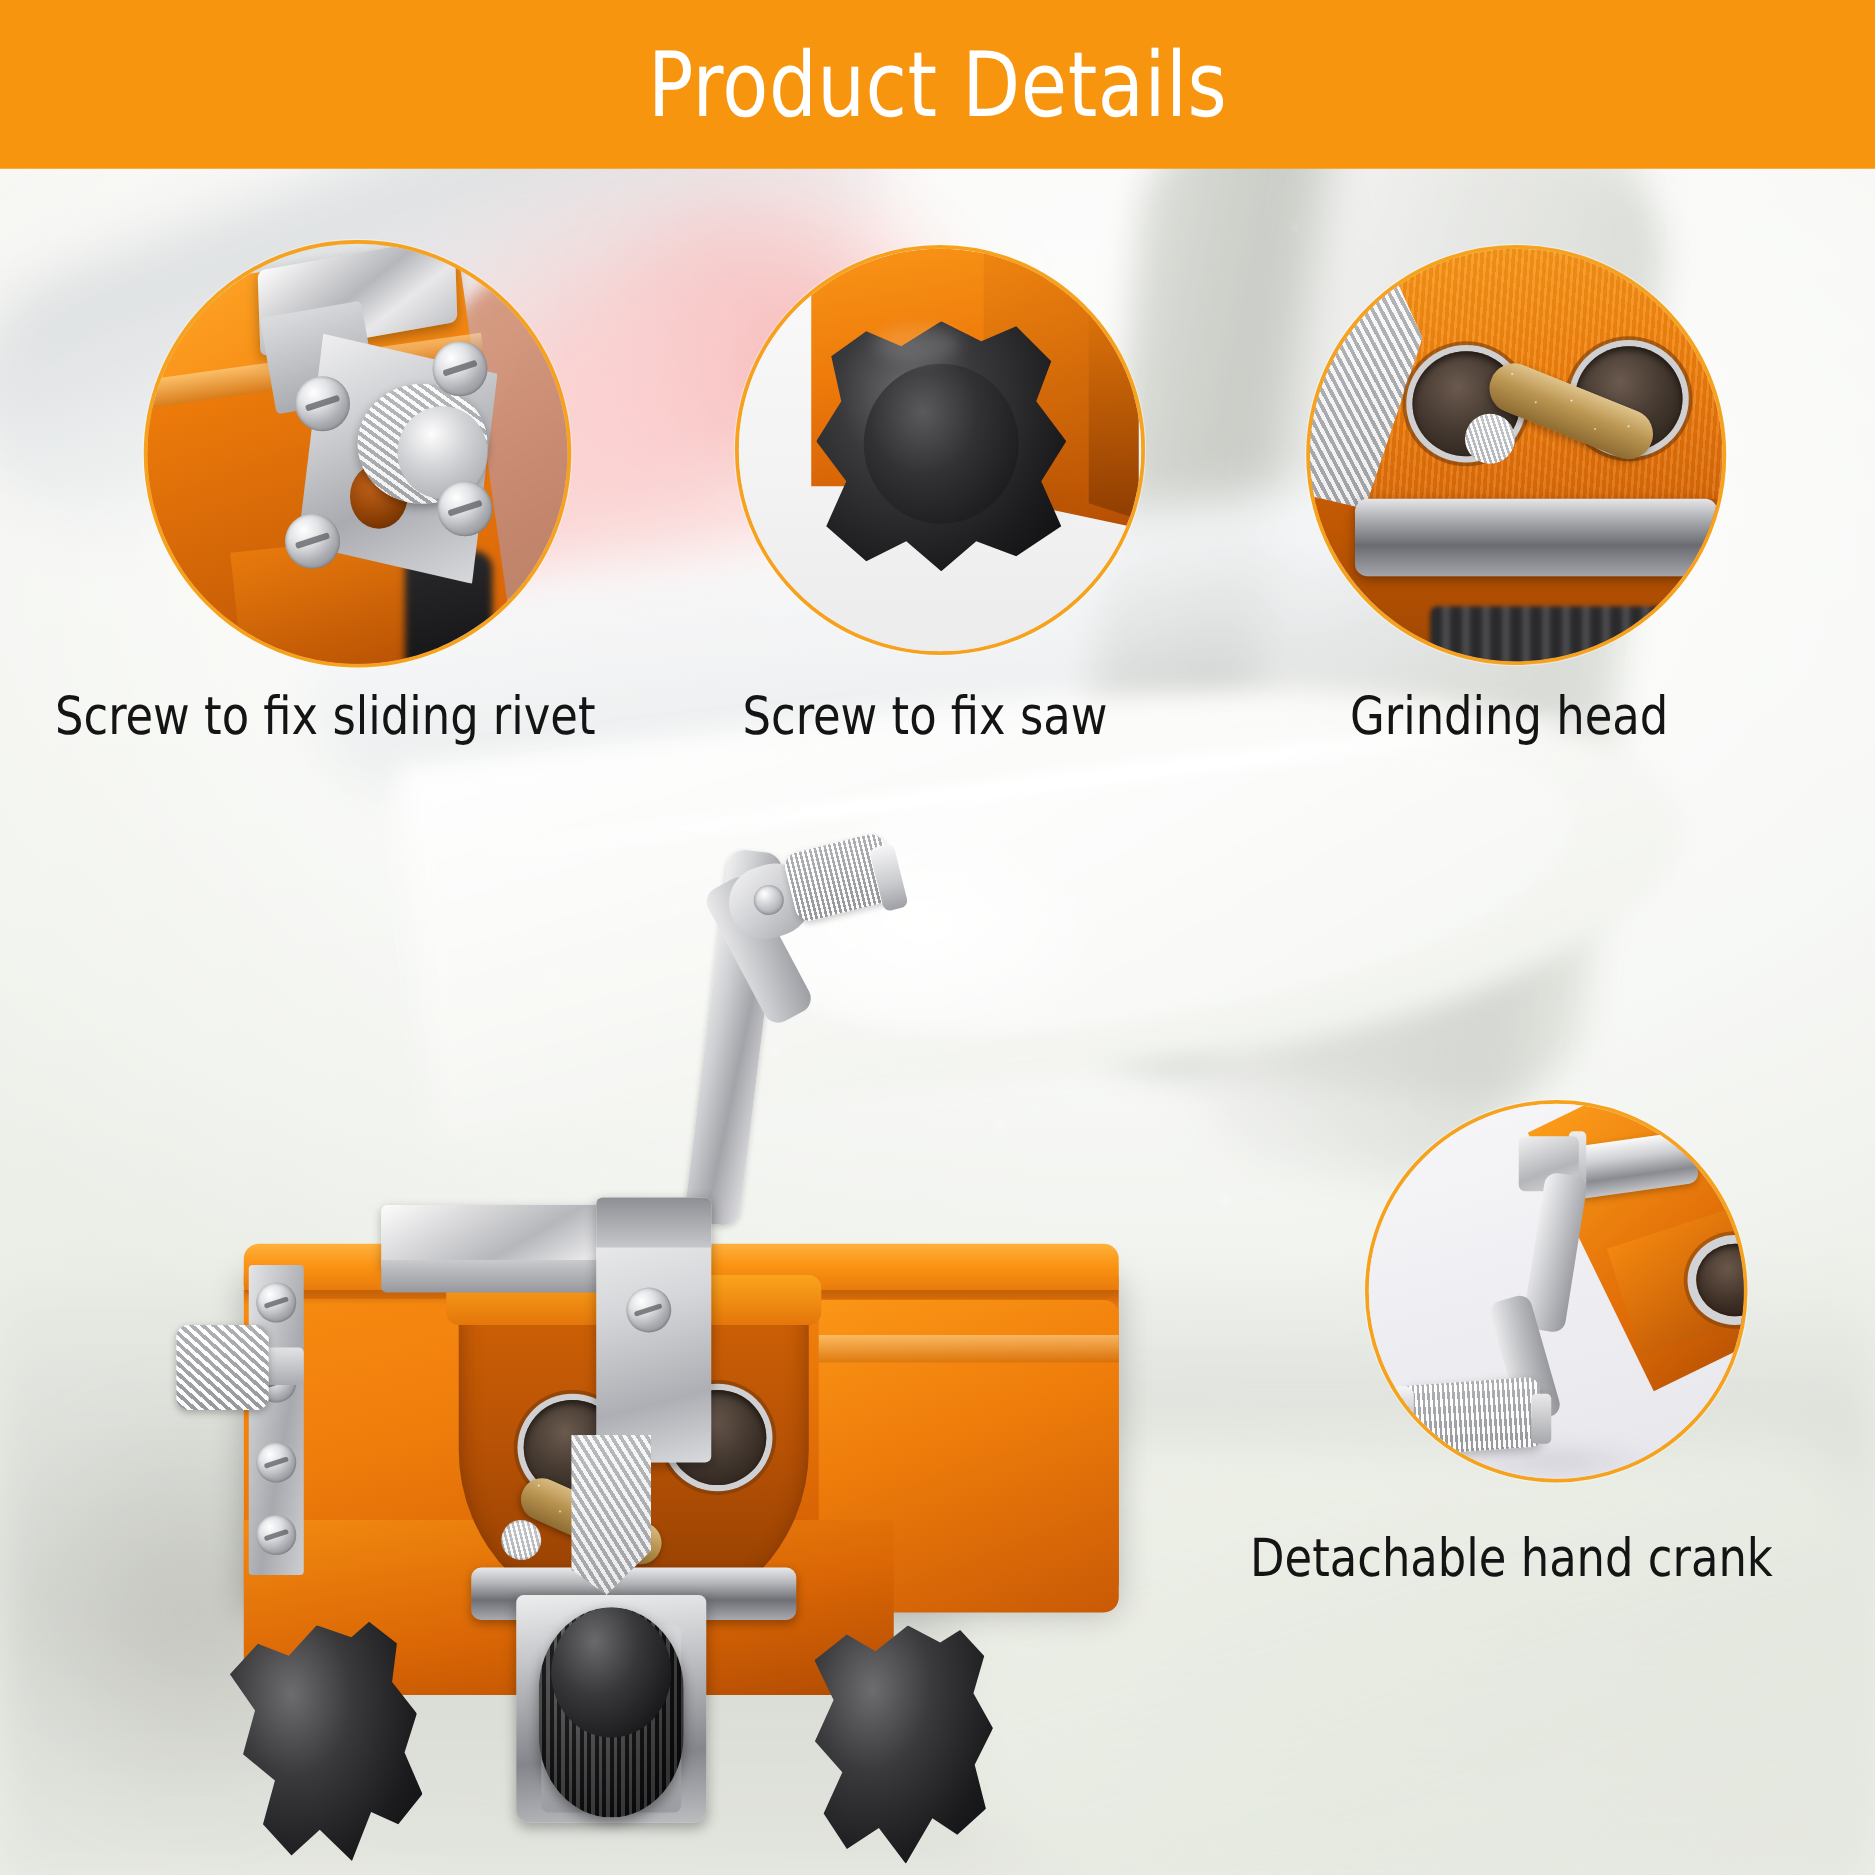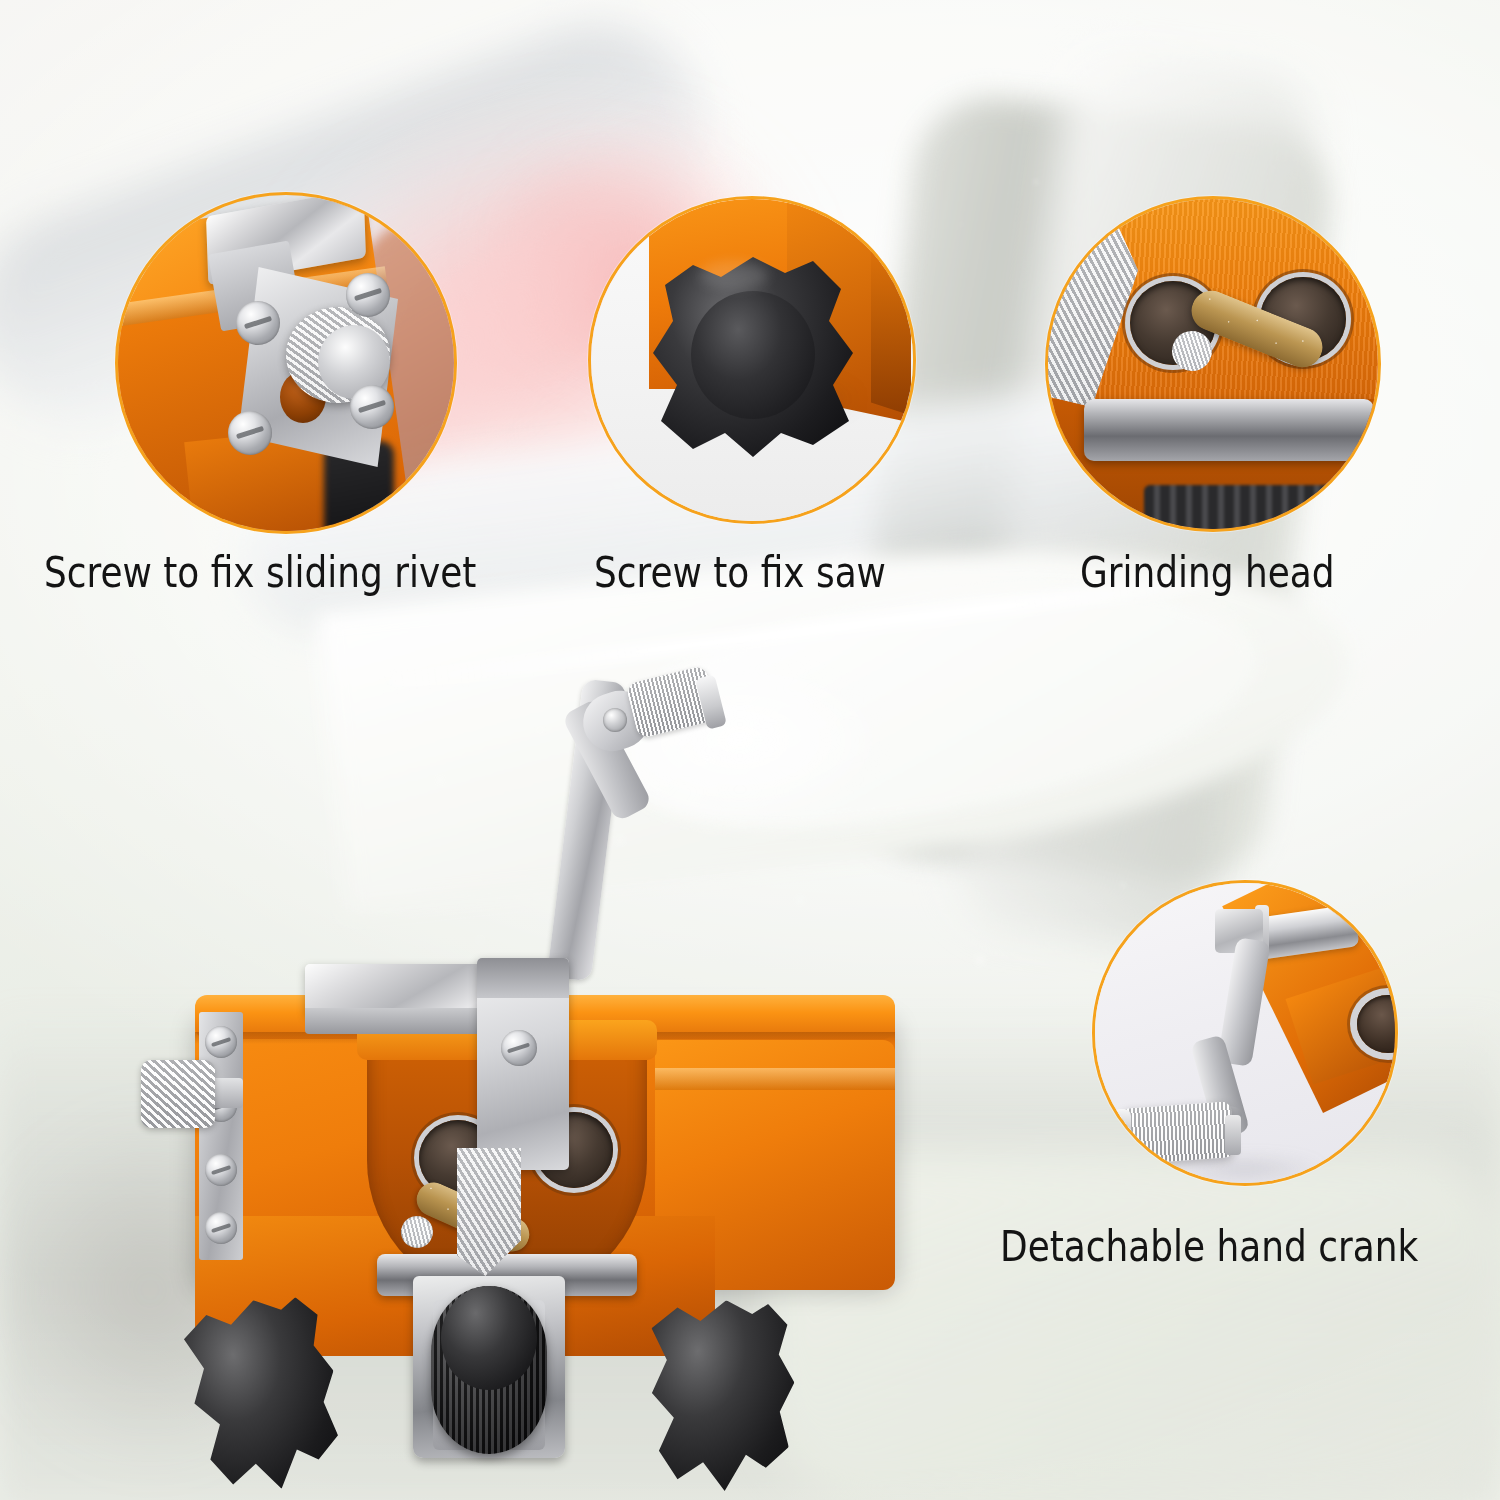--- a/index.html
+++ b/index.html
@@ -558,20 +558,23 @@
     <div class="bg-layer bg-barline"></div>
     <div class="bg-layer bg-chips"></div>
     <div class="bg-layer bg-dust"></div>
     <div class="bg-layer bg-ground"></div>
     <div class="bg-layer bg-ground2"></div>
     <div class="bg-layer bg-darkleft"></div>
     <div class="bg-layer bg-vignette"></div>
     <div class="bg-layer bg-wash"></div>
   </div>
 
+  <div class="banner">
+    <div class="banner-title">Product Details</div>
+  </div>
 
   <div class="product">
 
     <div class="crank-arm"></div>
     <div class="crank-arm2"></div>
     <div class="crank-elbow"></div>
     <div class="crank-handle knurl"></div>
     <div class="crank-handle-cap"></div>
     <div class="crank-pivot"></div>
 

